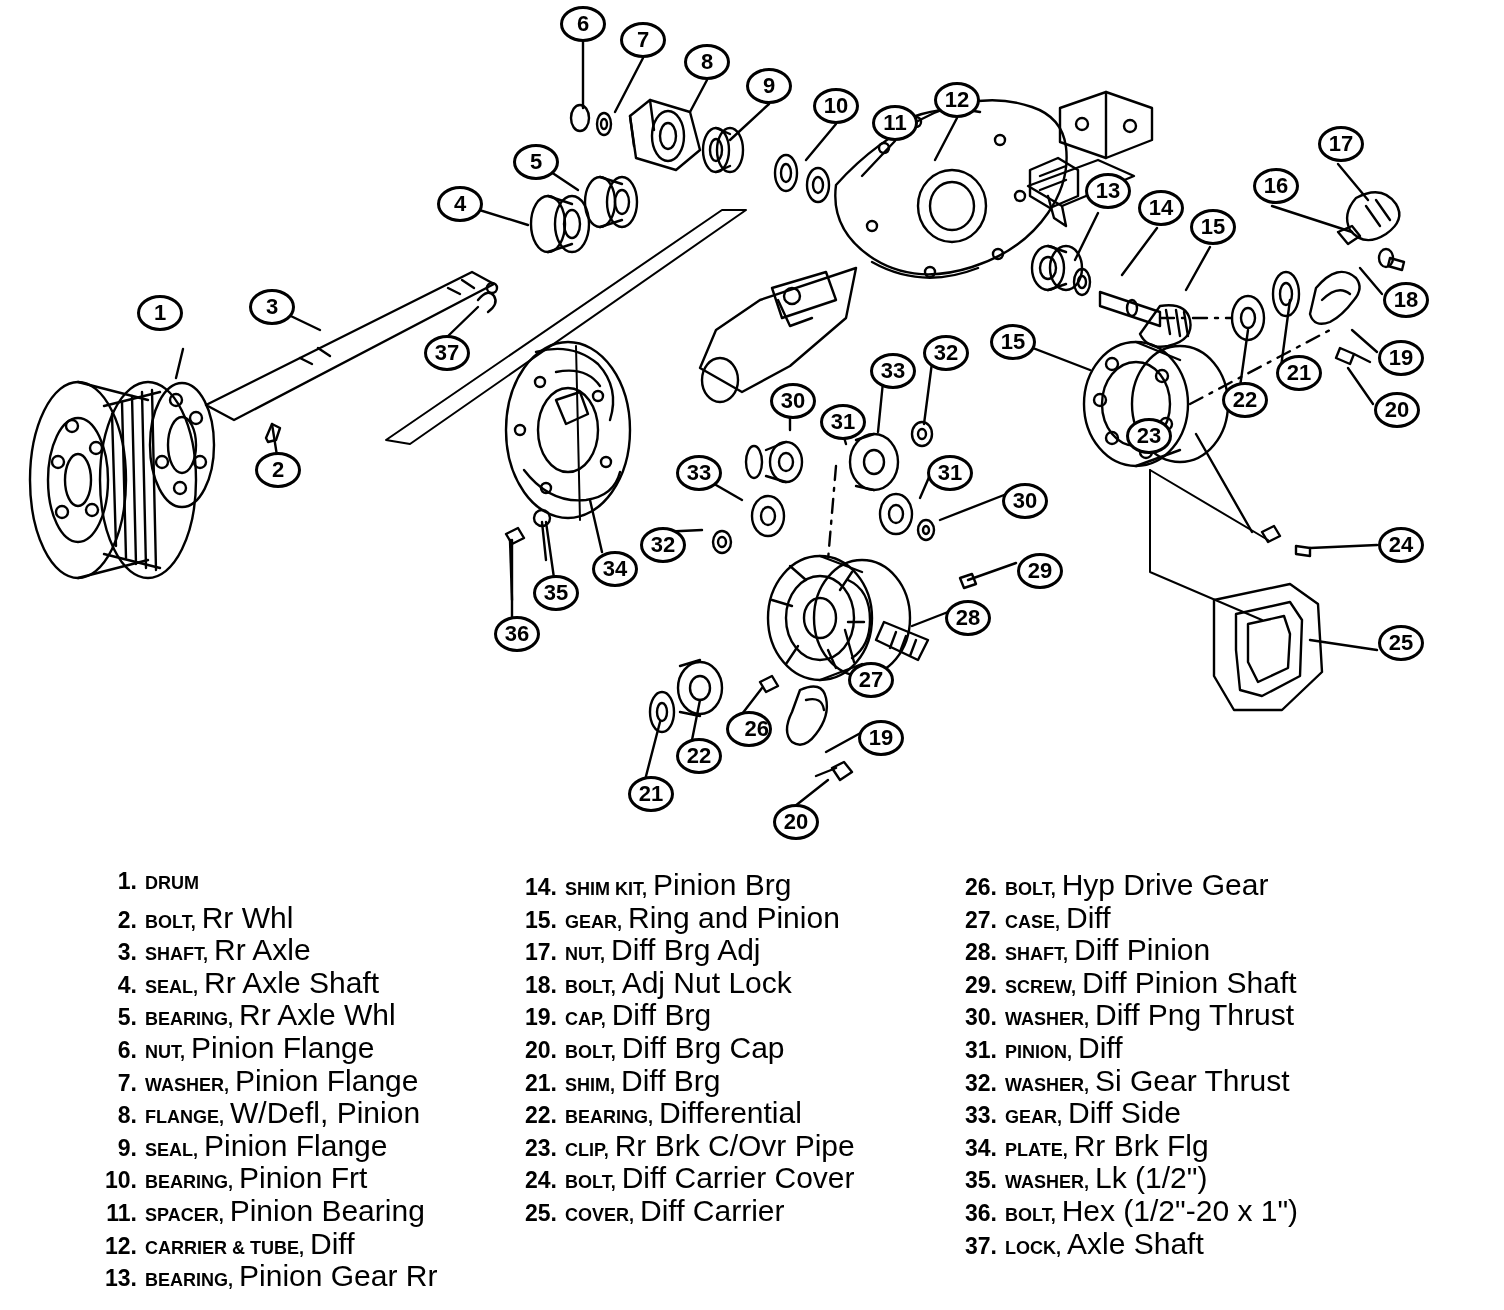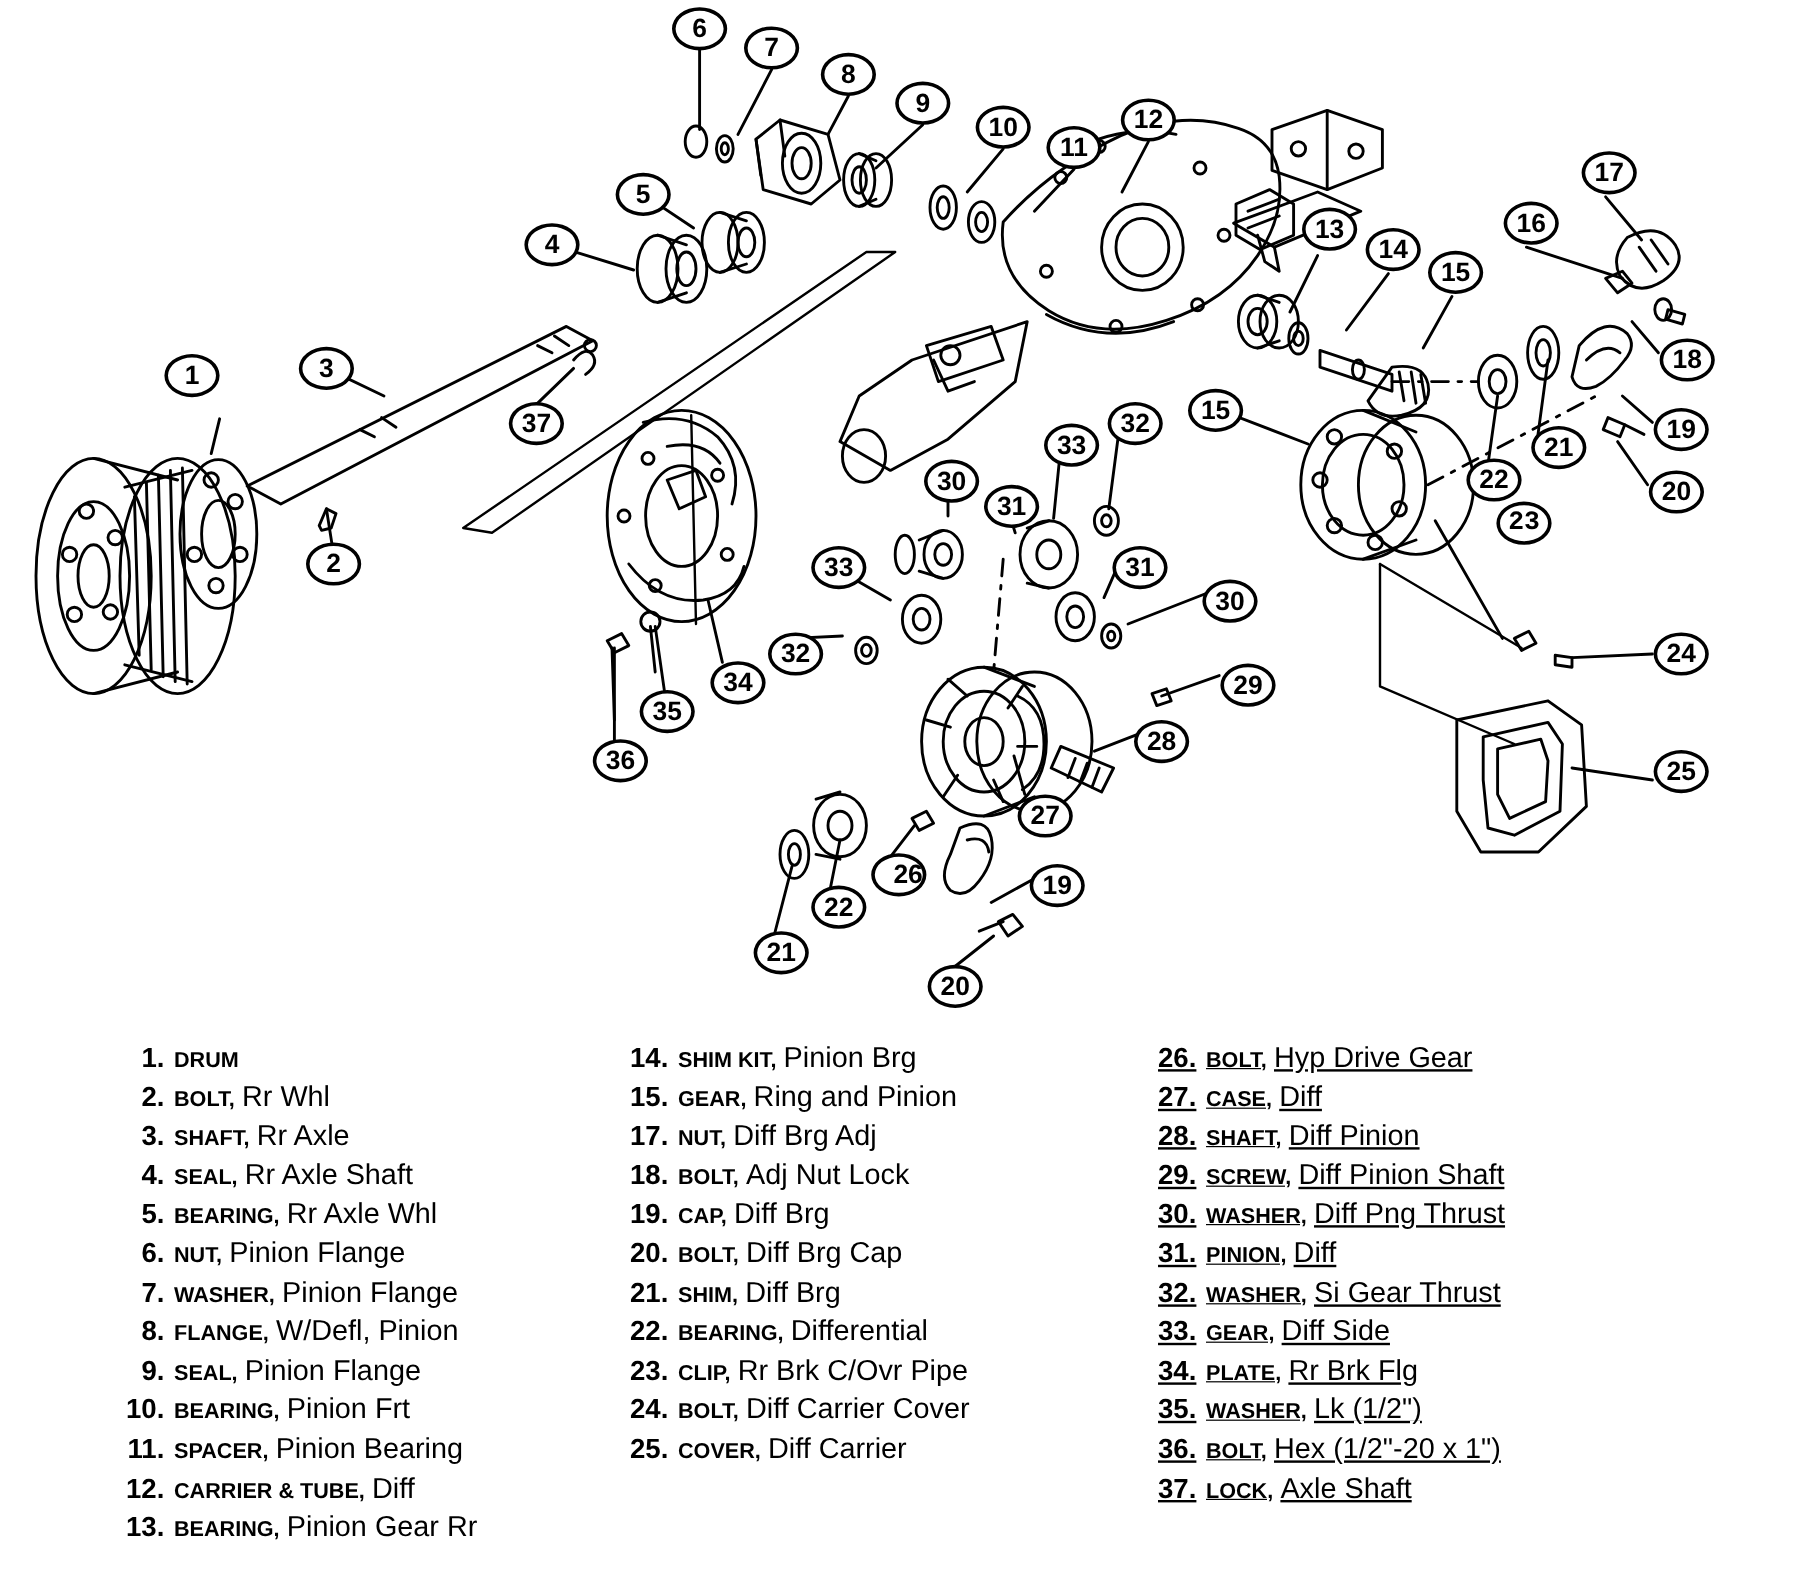--- a/index.html
+++ b/index.html
@@ -51,21 +51,21 @@
     flex-direction: row;
     padding-left: 95px;
     box-sizing: border-box;
   }
   .legend-col {
     display: flex;
     flex-direction: column;
   }
   .legend-col.c1 { width: 420px; }
   .legend-col.c2 { width: 440px; }
-  .legend-col.c3 { width: 460px; text-decoration: underline; }
+  .legend-col.c3 { width: 460px; }
   .legend-row {
     display: flex;
     flex-direction: row;
     align-items: baseline;
     height: 32.6px;
     white-space: nowrap;
   }
   .legend-num {
     font-size: 23px;
     font-weight: bold;
@@ -74,21 +74,21 @@
     padding-right: 8px;
     font-family: "Liberation Sans", sans-serif;
   }
   .legend-bold {
     font-size: 18px;
     font-weight: bold;
     font-family: "Liberation Sans", sans-serif;
     padding-right: 6px;
   }
   .legend-rest {
-    font-size: 24px;
+    font-size: 30px;
     font-weight: normal;
     font-family: "Liberation Sans", sans-serif;
   }
 </style>
 </head>
 <body>
 
 <div id="diagram-area">
   <svg id="diagram-svg" width="1504" height="870" viewBox="0 0 1504 870">
     <g fill="none" stroke="#000" stroke-width="2.4" stroke-linecap="round" stroke-linejoin="round">
@@ -362,21 +362,21 @@
   <div class="callout" style="left:1085px;top:173px;">13</div>
   <div class="callout" style="left:1138px;top:190px;text-align:center;">14</div>
   <div class="callout" style="left:1190px;top:209px;">15</div>
   <div class="callout" style="left:1253px;top:168px;">16</div>
   <div class="callout" style="left:1318px;top:126px;">17</div>
   <div class="callout" style="left:1383px;top:282px;">18</div>
   <div class="callout" style="left:1378px;top:340px;">19</div>
   <div class="callout" style="left:1374px;top:392px;">20</div>
   <div class="callout" style="left:1276px;top:355px;">21</div>
   <div class="callout" style="left:1222px;top:382px;">22</div>
-  <div class="callout" style="left:1247px;top:418px;font-family:Liberation Mono, monospace;">23</div>
+  <div class="callout" style="left:1126px;top:418px;">23</div>
   <div class="callout" style="left:1378px;top:527px;">24</div>
   <div class="callout" style="left:1378px;top:625px;">25</div>
   <div class="callout" style="left:990px;top:324px;">15</div>
   <div class="callout" style="left:770px;top:383px;">30</div>
   <div class="callout" style="left:820px;top:404px;">31</div>
   <div class="callout" style="left:870px;top:353px;">33</div>
   <div class="callout" style="left:923px;top:335px;">32</div>
   <div class="callout" style="left:927px;top:455px;">31</div>
   <div class="callout" style="left:1002px;top:483px;">30</div>
   <div class="callout" style="left:676px;top:455px;">33</div>

